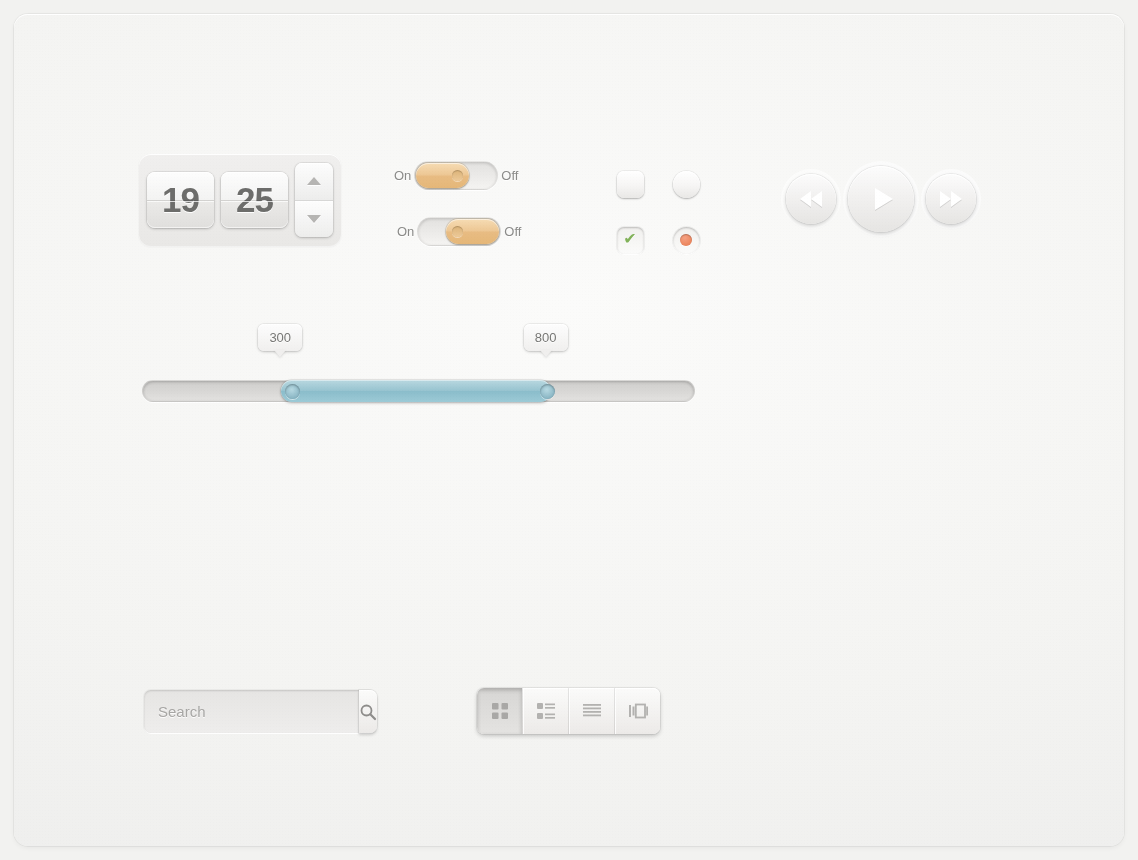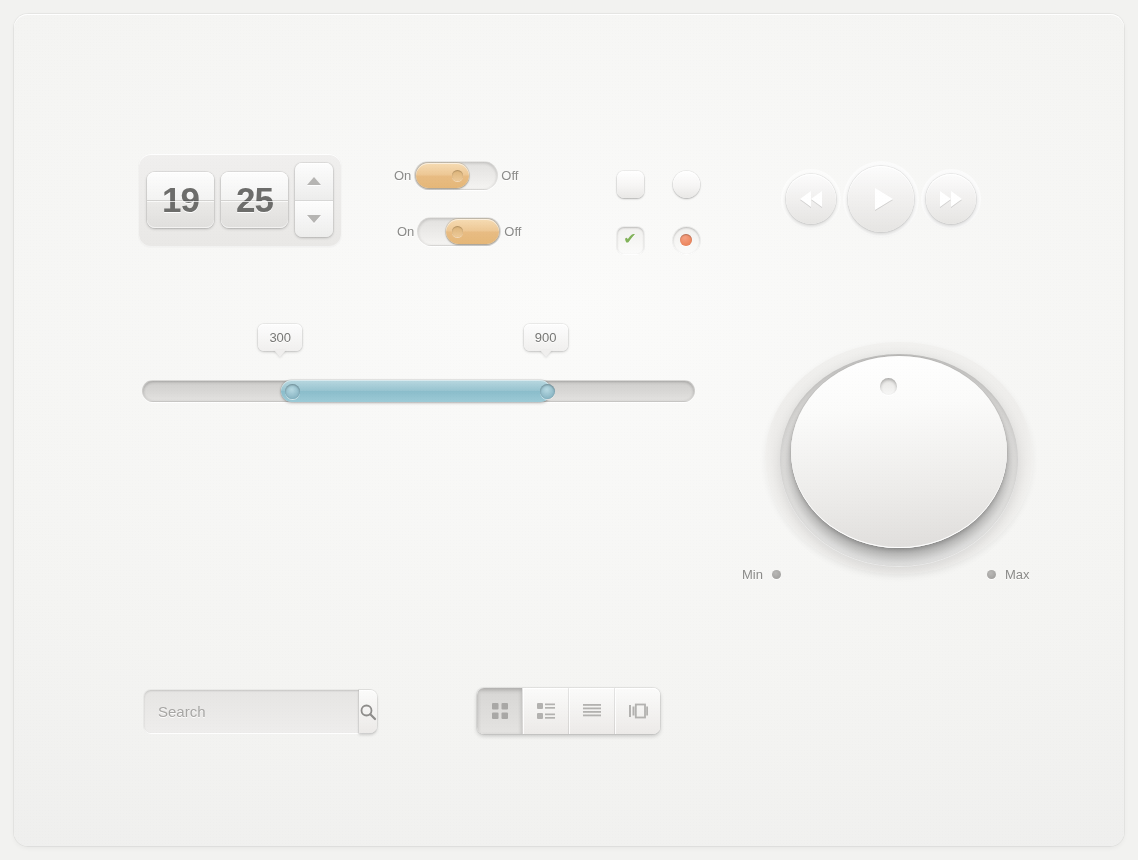--- a/index.html
+++ b/index.html
@@ -494,44 +494,29 @@
     <div class="media-btn small">
       <span class="glyph-ff">
         <span class="tri-r"></span>
           <span class="tri-r"></span>
       </span>
     </div>
   </div>
 
   <div class="abs slider-wrap" id="slider-range">
     <div class="tooltip" style="left:25%; top:0;">300</div>
-    <div class="tooltip" style="left:73%; top:0;">900</div>
+    <div class="tooltip" style="left:73%; top:0;">800</div>
     <div class="track" style="margin-top:56px;">
       <div class="fill blue" style="left:25%; right:26%;"></div>
       <div class="handle blue" style="left:calc(25% + 4px);"></div>
       <div class="handle blue" style="left:calc(74% - 11px);"></div>
     </div>
   </div>
 
 
-  <div class="abs" id="knob-group">
-    <div class="knob-ring"></div>
-    <div class="knob-well"></div>
-    <div class="knob-cap">
-      <div class="knob-indicator"></div>
-    </div>
-    <div class="knob-end" id="knob-min">
-      <span>Min</span>
-      <span class="end-dot"></span>
-    </div>
-    <div class="knob-end" id="knob-max">
-      <span class="end-dot"></span>
-      <span>Max</span>
-    </div>
-  </div>
 
   <div class="abs" id="search-group">
     <input id="search-input" type="text" placeholder="Search" style="">
     <div id="search-btn">
       <svg width="18" height="18" viewBox="0 0 18 18">
         <circle cx="7.5" cy="7.5" r="5" fill="none" stroke="#8e8d8b" stroke-width="1.8"></circle>
         <line x1="11.3" y1="11.3" x2="16" y2="16" stroke="#8e8d8b" stroke-width="2.2" stroke-linecap="round"></line>
       </svg>
     </div>
   </div>

